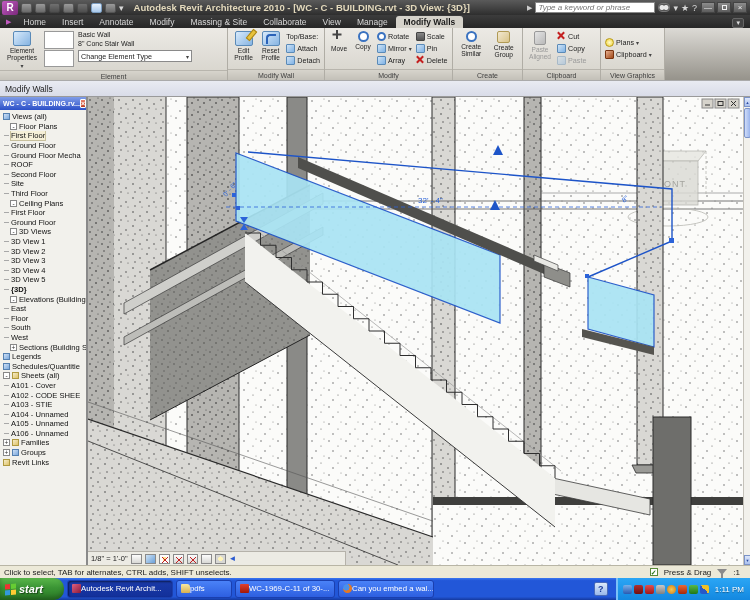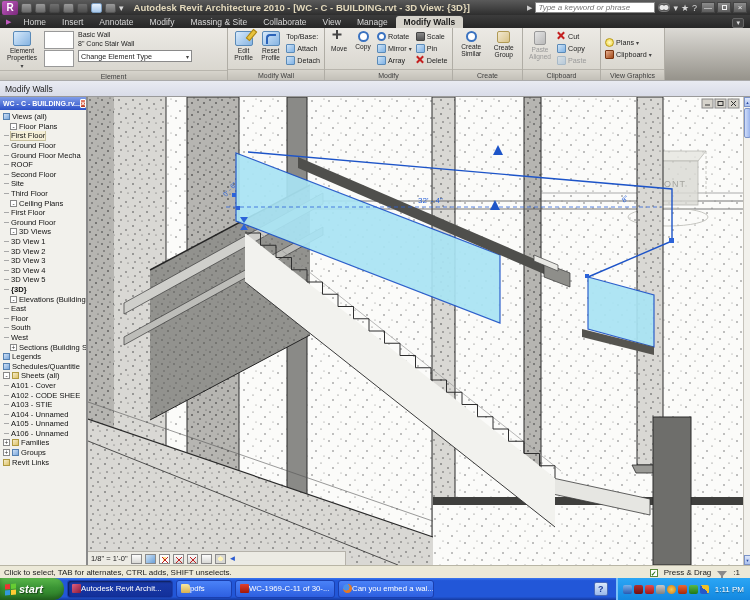--- a/index.html
+++ b/index.html
@@ -98,21 +98,21 @@
   .vci.bulbic{background:radial-gradient(circle at 50% 45%,#fff4b8 35%,#d8d8d4 37%)}
   .vcarrow{color:#2a5ad0;font-size:8px;font-weight:bold}
 
   
   #vscroll{position:absolute;left:743px;top:97px;width:7px;height:468px;background:#f2f1ec;border-left:1px solid #c5c2ba}
   .sbtn{position:absolute;left:0;width:7px;height:10px;background:linear-gradient(#dce6fa,#aac0ee);border:1px solid #7a92c8;color:#2a4aa0;font-size:4px;text-align:center;line-height:9px}
   #sthumb{position:absolute;left:0;top:11px;width:7px;height:30px;background:linear-gradient(90deg,#cfdcf8,#9ab4ec);border:1px solid #7a92c8;border-radius:2px}
 
   
   #statusbar{position:absolute;left:0;top:565px;width:750px;height:13px;background:#ece9d8;border-top:1px solid #b8b5a5;display:flex;align-items:center;font-size:8px;color:#1a1a1a;padding:0 4px}
-  #sb-right{margin-left:auto;display:flex;align-items:flex-end;gap:6px;margin-right:6px}
+  #sb-right{margin-left:auto;display:flex;align-items:center;gap:6px;margin-right:6px}
   .chk{width:8px;height:8px;background:#fff;border:1px solid #5a8a3a;color:#2a7a1a;font-size:7px;line-height:7px;text-align:center;font-weight:bold}
   .funnel{width:0;height:0;border-left:5px solid transparent;border-right:5px solid transparent;border-top:6px solid #8a8a8a;position:relative}
   .funnel::after{content:"";position:absolute;left:-1px;top:-1px;width:2px;height:5px;background:#8a8a8a}
 
   
   #taskbar{position:absolute;left:0;top:578px;width:750px;height:22px;background:linear-gradient(#3a77f2 0%,#2257d8 12%,#2257d8 85%,#15399e 100%);display:flex;align-items:center}
   #startbtn{height:22px;width:64px;background:linear-gradient(#59b64a 0%,#3a9434 45%,#2a7a26 100%);border-radius:0 10px 10px 0;display:flex;align-items:center;gap:3px;padding-left:5px;box-shadow:inset 0 -3px 5px rgba(0,0,0,.25)}
   #startbtn .stxt{color:#fff;font-size:11px;font-weight:bold;font-style:italic;text-shadow:1px 1px 1px rgba(0,0,0,.5)}
   .flag{width:11px;height:11px;display:grid;grid-template-columns:5px 5px;grid-template-rows:5px 5px;gap:1px;transform:skewY(-6deg)}
   .flag i{display:block}

